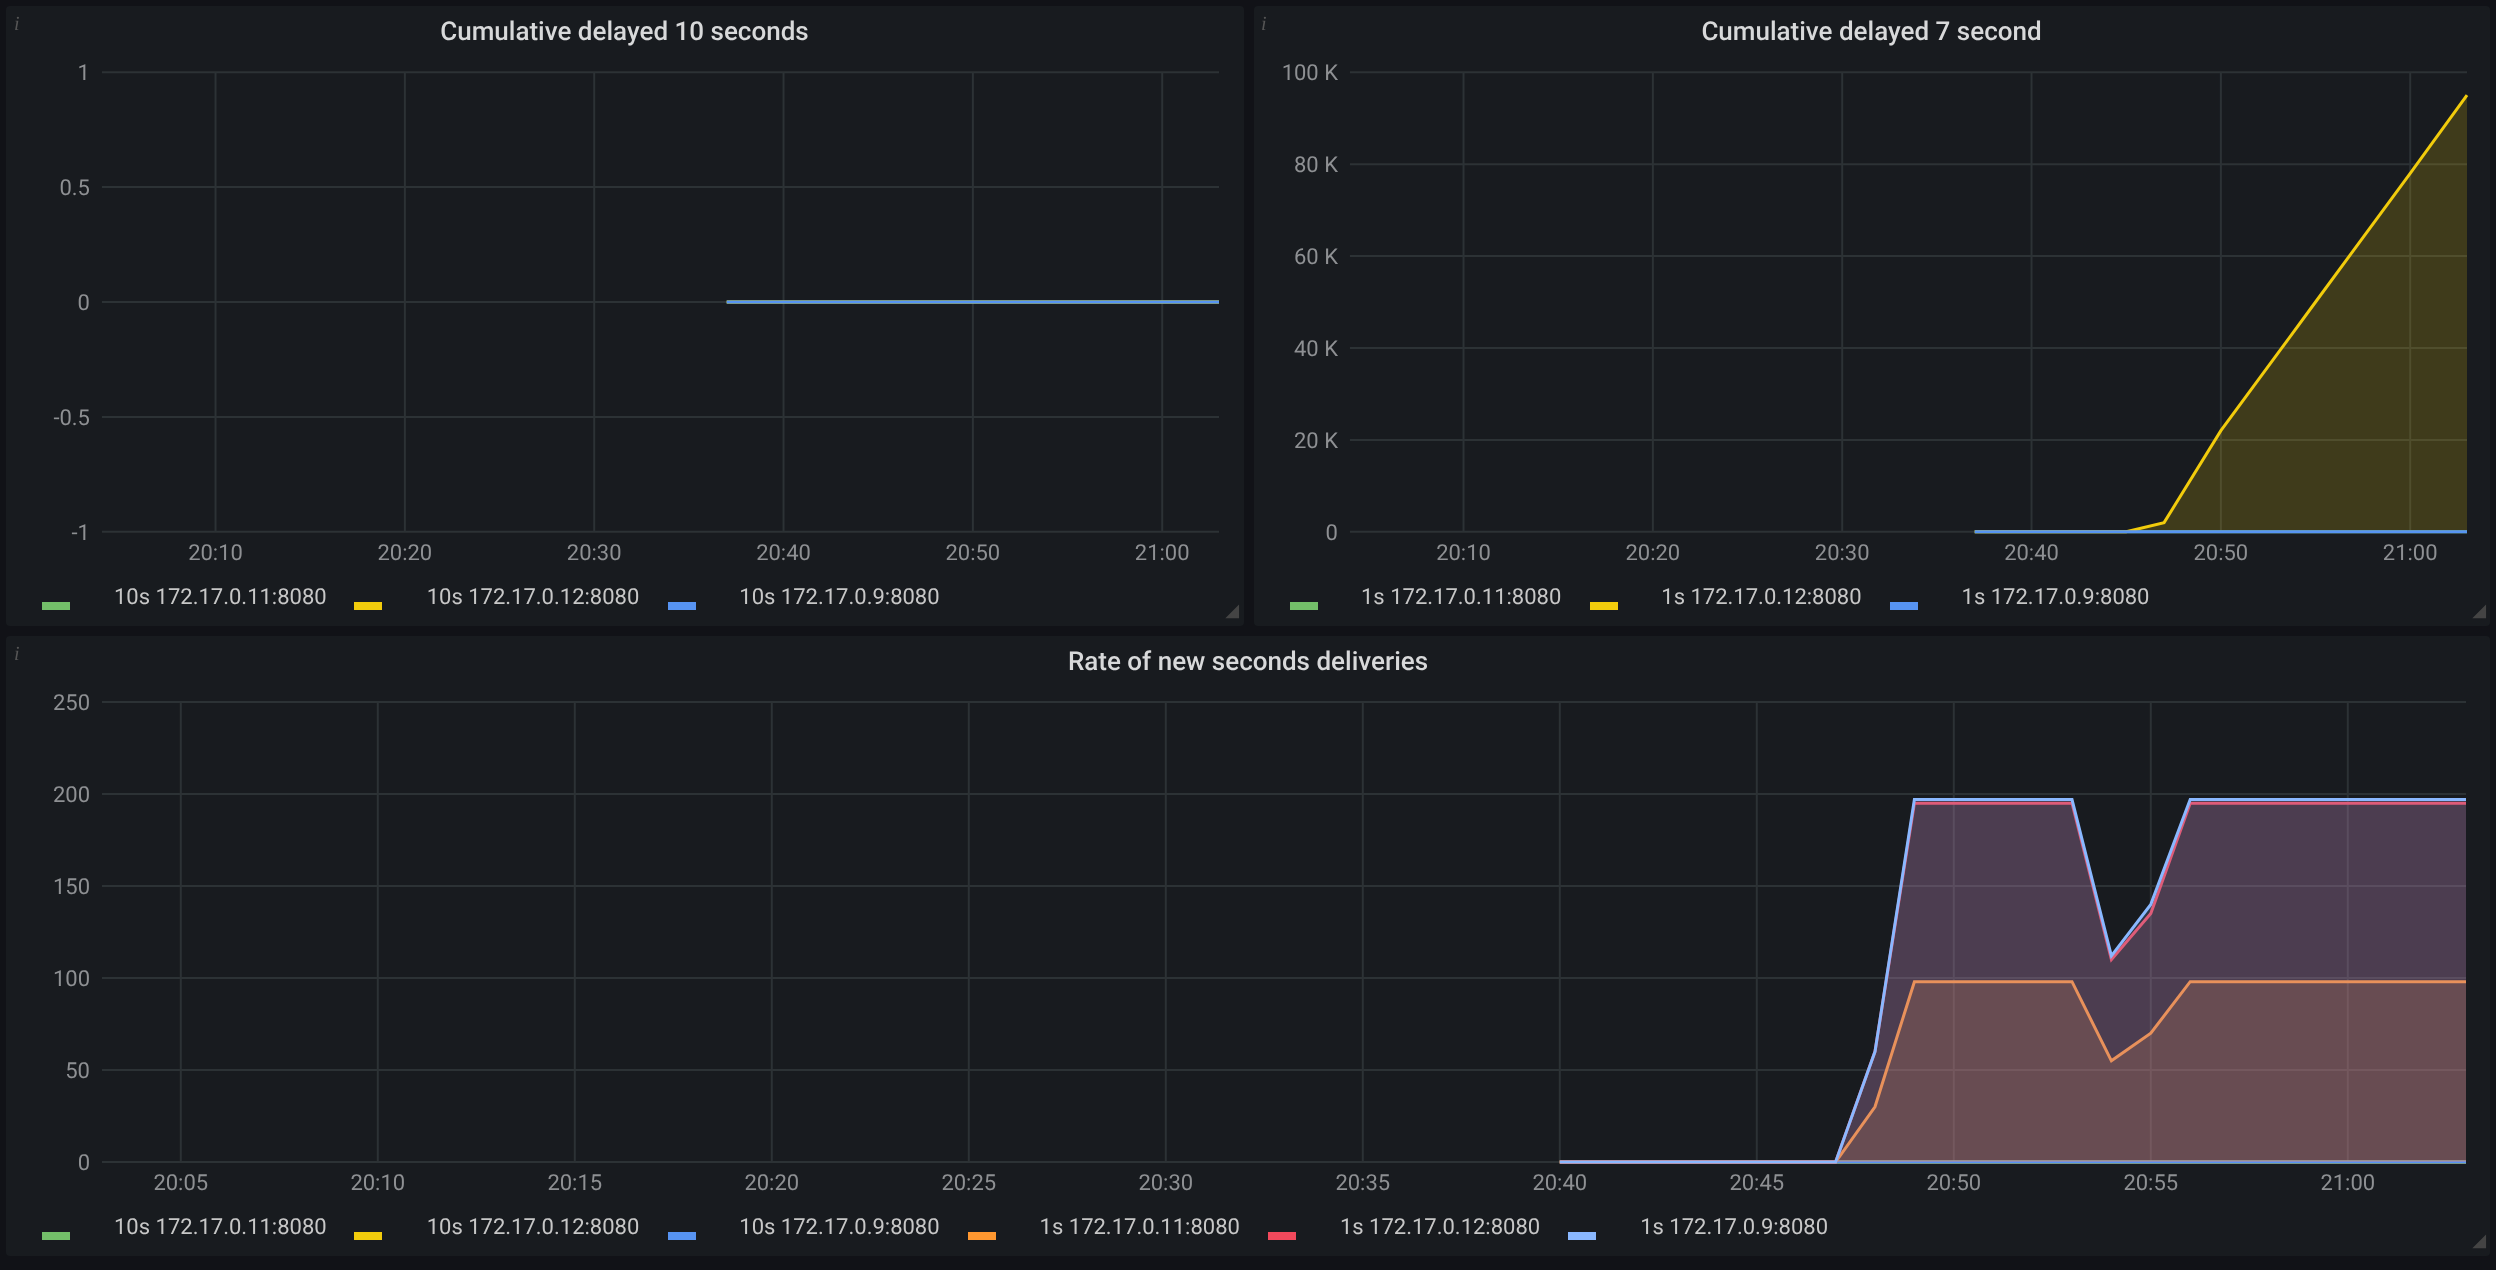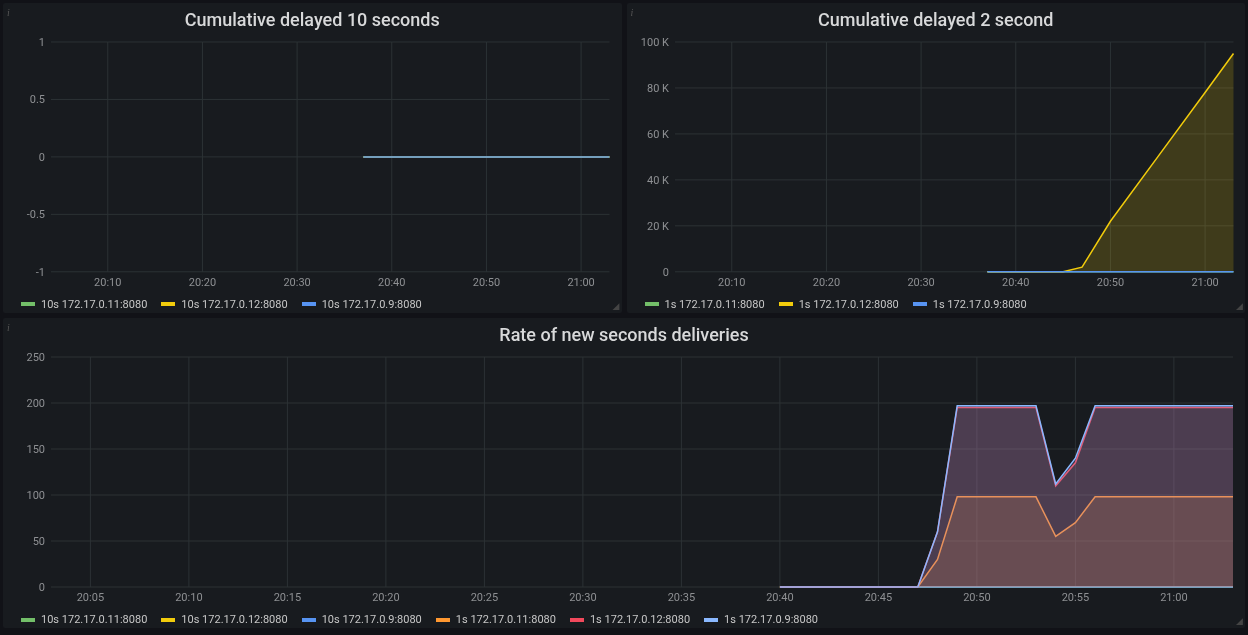--- a/index.html
+++ b/index.html
@@ -1,24 +1,24 @@
 <!DOCTYPE html>
 <html><head>
 <meta charset="utf-8">
 <style>
   html,body{margin:0;padding:0;background:#111217;font-family:Roboto,Helvetica,Arial,sans-serif;font-size:12px;color:#d8d9da;width:1248px;height:635px;overflow:hidden}
   .dash{display:flex;flex-direction:column;gap:5px;padding:3px;box-sizing:border-box}
   .row{display:flex;gap:5px}
   .panel{background:#181b1f;position:relative;flex:1;display:flex;flex-direction:column;border-radius:2px}
   .panel .info-icon{position:absolute;top:4px;left:4px;color:#555;font-style:italic;font-family:Georgia,serif;font-size:10px;cursor:pointer}
   .panel .resize-icon{position:absolute;bottom:2px;right:2px;color:#444;font-size:9px;cursor:nwse-resize;user-select:none}
-  .panel-title{text-align:center;font-size:18px;color:#d8d9da;padding:6px 0 2px;font-weight:500}
+  .panel-title{text-align:center;font-size:13px;color:#d8d9da;padding:6px 0 2px;font-weight:500}
   .plot-area{position:relative;flex:1;margin:6px 8px 2px 8px}
   .legend{display:flex;flex-wrap:wrap;gap:14px;padding:6px 10px 8px 18px;font-size:11px;color:#c7c7c7}
-  .legend-item{display:flex;align-items:center;gap:6px;cursor:pointer}
+  .legend-item{display:flex;align-items:flex-end;gap:22px;cursor:pointer}
   .swatch{width:14px;height:4px;border-radius:0}
   svg{width:100%;height:100%;display:block}
   .grid line{stroke:#2c3235;stroke-width:1}
   .axis text{fill:#8e9093;font-size:11px}
   .series{fill:none;stroke-width:1.5}
   .area{opacity:.18}
 </style>
 </head>
 <body>
 
@@ -71,21 +71,21 @@
           </div>
           <div class="legend-item">
             <span class="swatch" style="background: rgb(87, 148, 242);"></span>
             <span>10s 172.17.0.9:8080</span>
           </div>
         </div>
       <span class="resize-icon">◢</span>
     </div>
     <div class="panel">
       <span class="info-icon">i</span>
-      <div class="panel-title">Cumulative delayed 2 second</div>
+      <div class="panel-title">Cumulative delayed 7 second</div>
       <div class="plot-area">
           <svg viewBox="0 0 603 252">
             <g class="grid axis">
               <line x1="40" x2="599" y1="234" y2="234"></line>
               <text x="34" y="238" text-anchor="end">0</text>
               <line x1="40" x2="599" y1="188" y2="188"></line>
               <text x="34" y="192" text-anchor="end">20 K</text>
               <line x1="40" x2="599" y1="142" y2="142"></line>
               <text x="34" y="146" text-anchor="end">40 K</text>
               <line x1="40" x2="599" y1="96" y2="96"></line>

